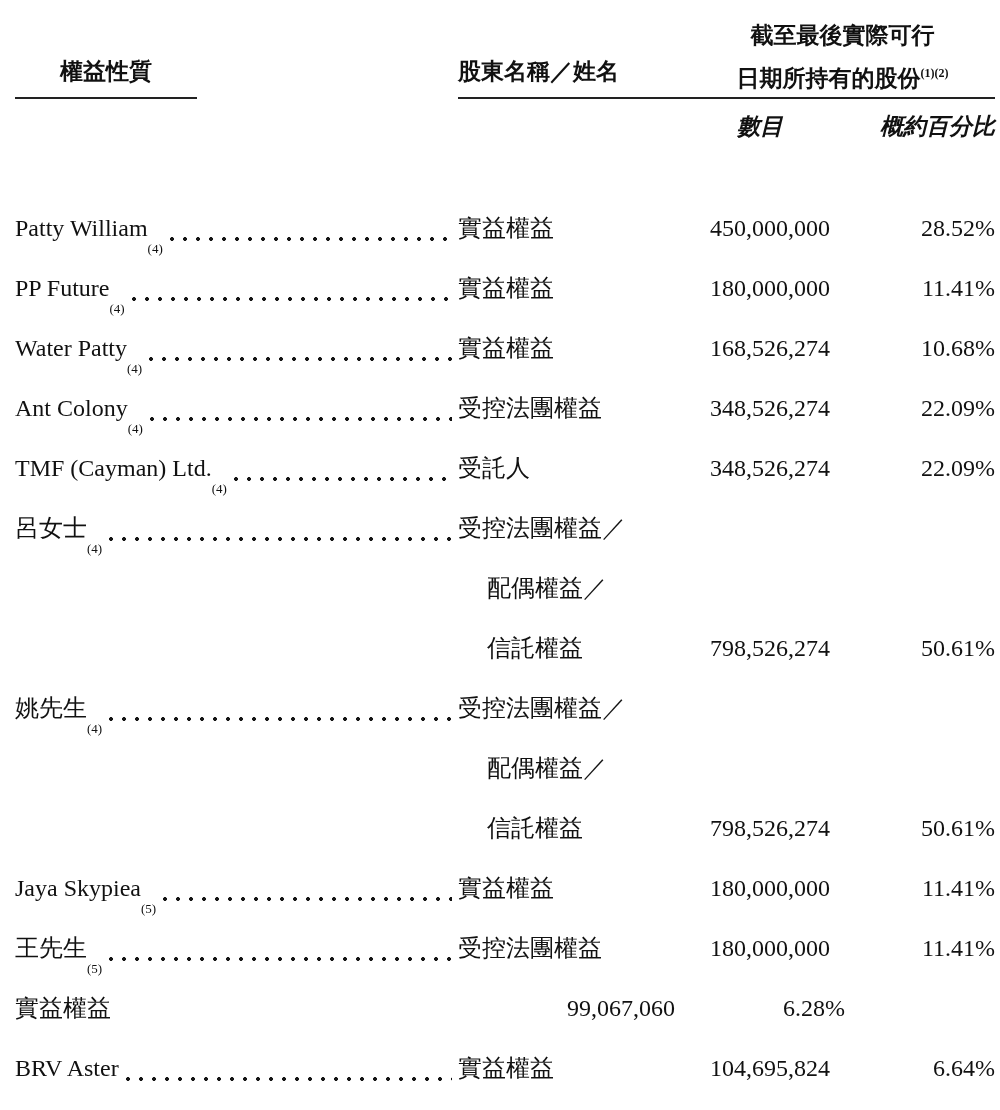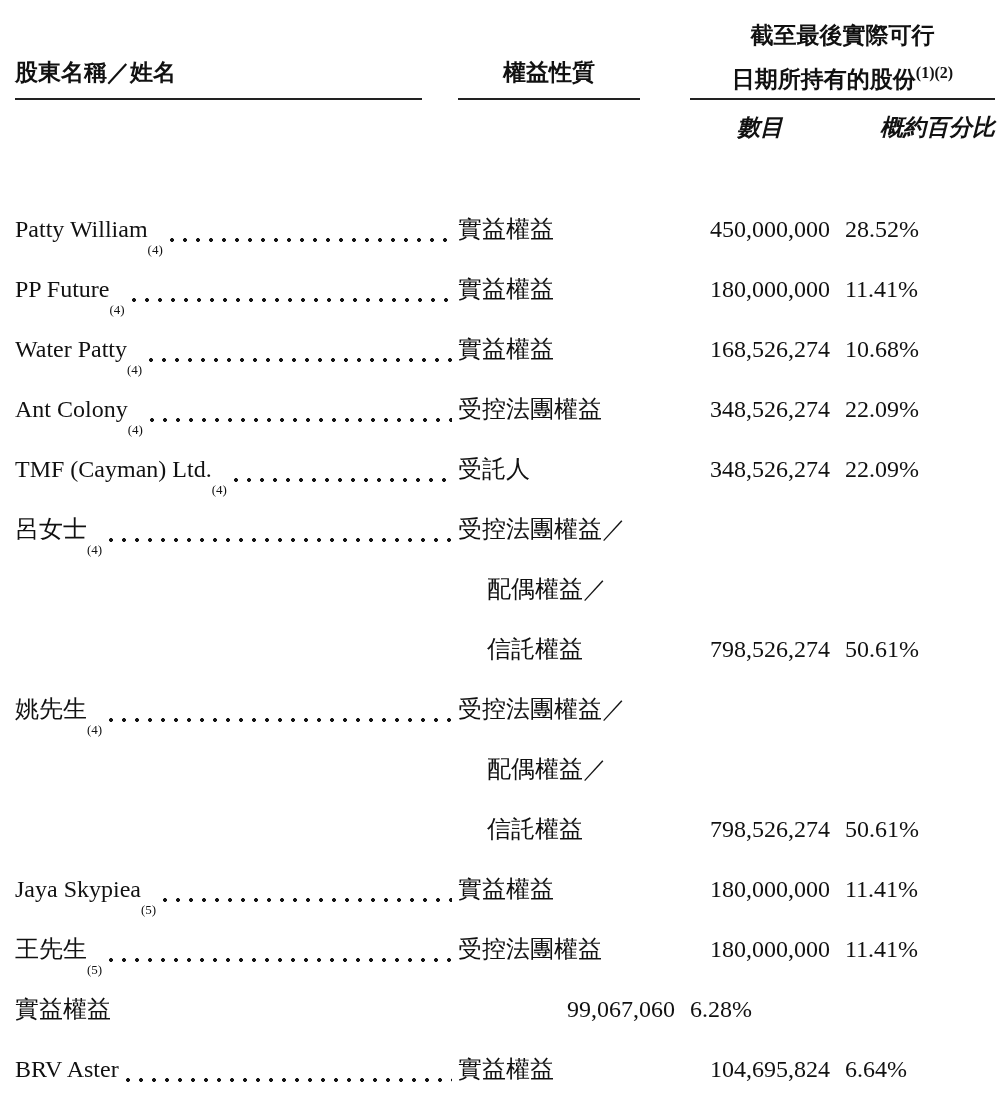--- a/index.html
+++ b/index.html
@@ -24,21 +24,21 @@
   .h-cell { font-family: "Liberation Sans", "DejaVu Sans", sans-serif; font-weight: 700; font-size: 23px; }
   .h-col1 .h-text { display: block; padding-bottom: 10px; }
   .h-col2 { width: 182px; text-align: center; }
   .h-col2 .h-text { display: block; padding-bottom: 10px; }
   .h-col3 { text-align: center; }
   .h-col3 .h-line { line-height: 38px; }
   .rule { height: 2px; background: #222; }
   .h-col1 .rule { width: 407px; }
   .h-col2 .rule { width: 182px; }
   .h-col3 .rule { width: 100%; }
-  sup.hdr-sup { font-size: 16px; vertical-align: super; font-family: "Liberation Serif", serif; font-weight: 700; }
+  sup.hdr-sup { font-size: 12px; vertical-align: super; font-family: "Liberation Serif", serif; font-weight: 700; }
 
   
   .subhead {
     display: grid;
     grid-template-columns: 443px 232px 155px 1fr;
     line-height: 55px;
     font-style: italic;
     font-size: 23px;
     font-weight: bold;
   }
@@ -61,37 +61,37 @@
     height: 4px;
     margin: 0 6px 17px 7px;
     background-image: radial-gradient(circle at 2px 2px, #141414 1.7px, transparent 2.2px);
     background-size: 13px 4px;
     background-repeat: repeat-x;
   }
   .cell-nature { text-align: left; }
   .nature-line { line-height: 60px; }
   .nature-line.indent { padding-left: 29px; }
   .cell-num { text-align: right; padding-right: 15px; font-variant-numeric: normal; }
-  .cell-pct { text-align: left; }
+  .cell-pct { text-align: right; }
   .row.multi .cell-name { align-self: start; }
   .row.multi .cell-num, .row.multi .cell-pct { align-self: end; }
 </style>
 </head>
 <body>
 
 <div class="page">
   <div class="table">
 
     <div class="head">
+      <div class="h-cell h-col2">
+        <span class="h-text">權益性質</span>
+        <div class="rule"></div>
+      </div>
       <div class="h-cell h-col1">
         <span class="h-text">股東名稱／姓名</span>
-        <div class="rule"></div>
-      </div>
-      <div class="h-cell h-col2">
-        <span class="h-text">權益性質</span>
         <div class="rule"></div>
       </div>
       <div class="h-cell h-col3">
         <div class="h-line">截至最後實際可行</div>
         <div class="h-line"><span>日期所持有的股份</span><sup class="hdr-sup">(1)(2)</sup></div>
         <div class="rule"></div>
       </div>
     </div>
 
     <div class="subhead">

